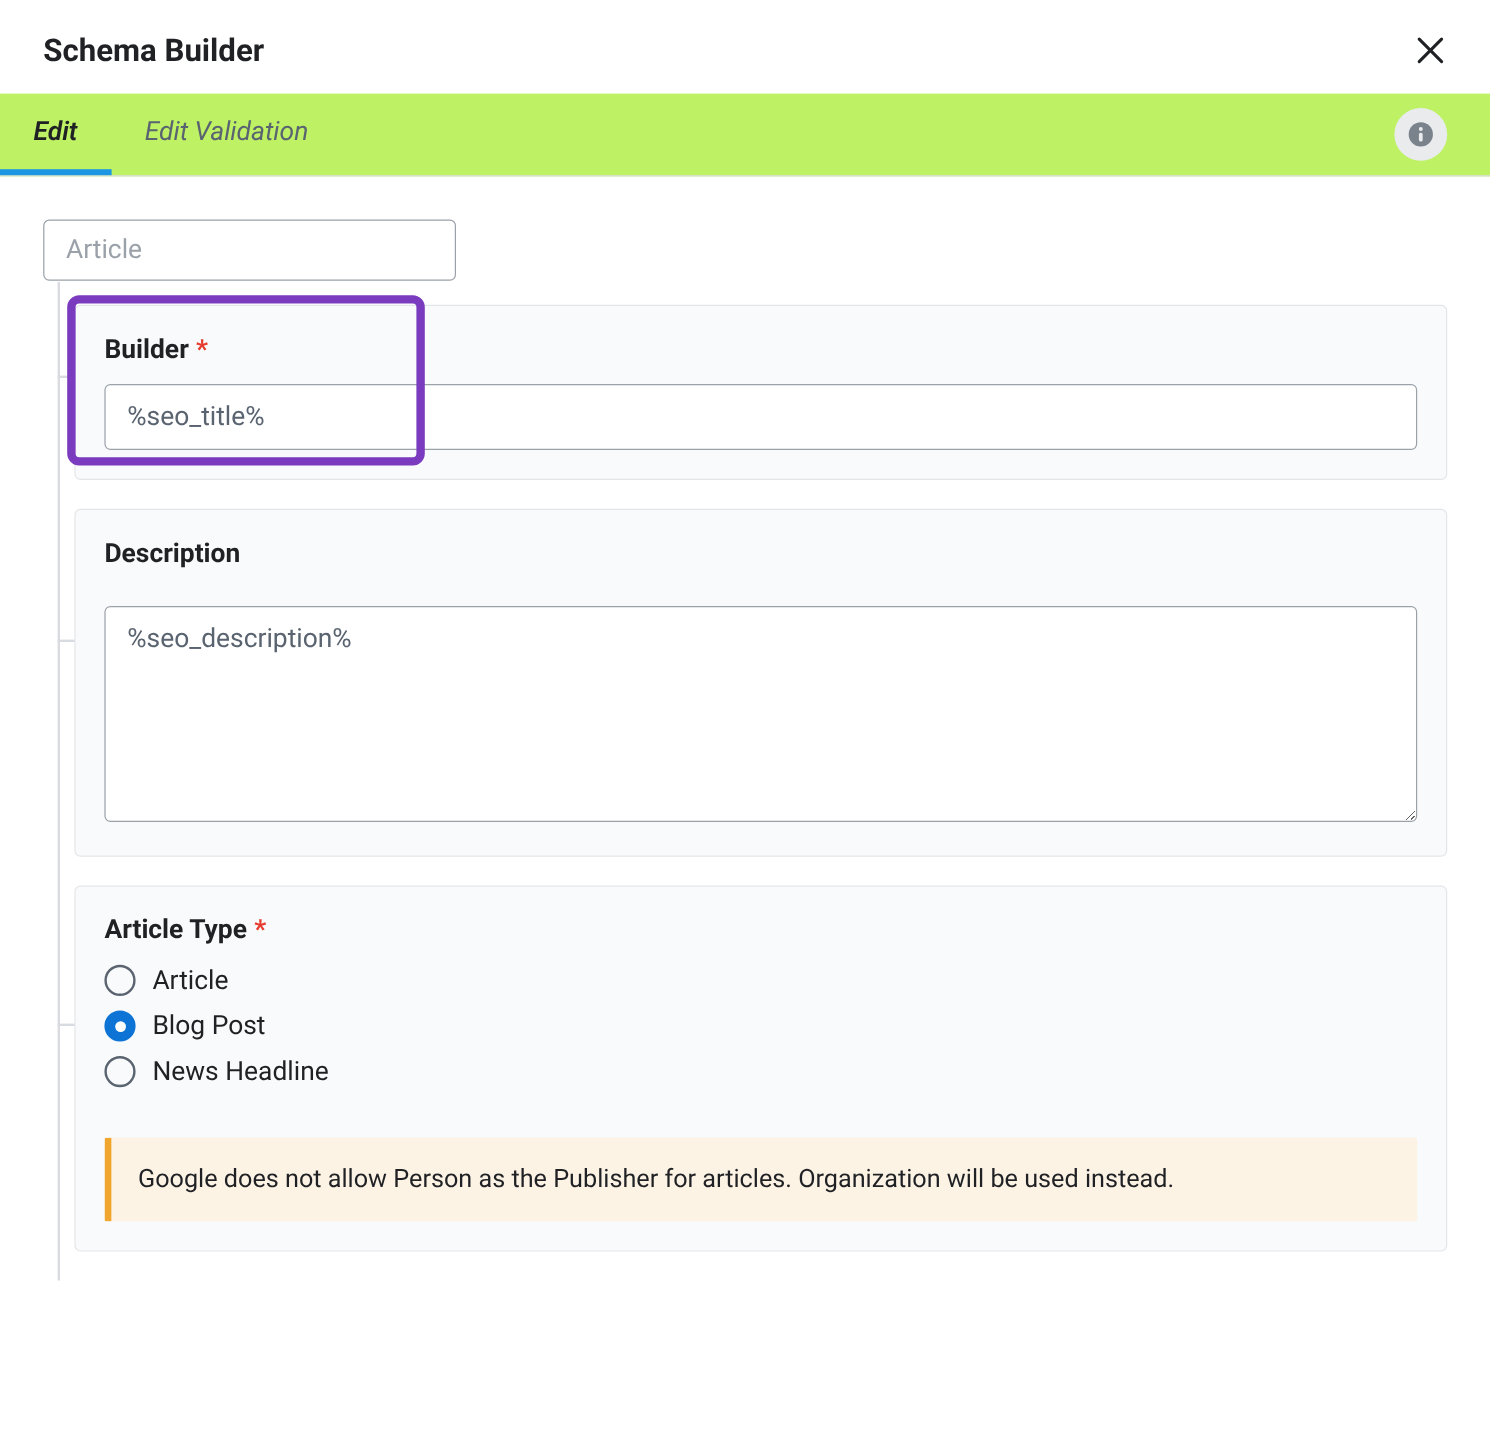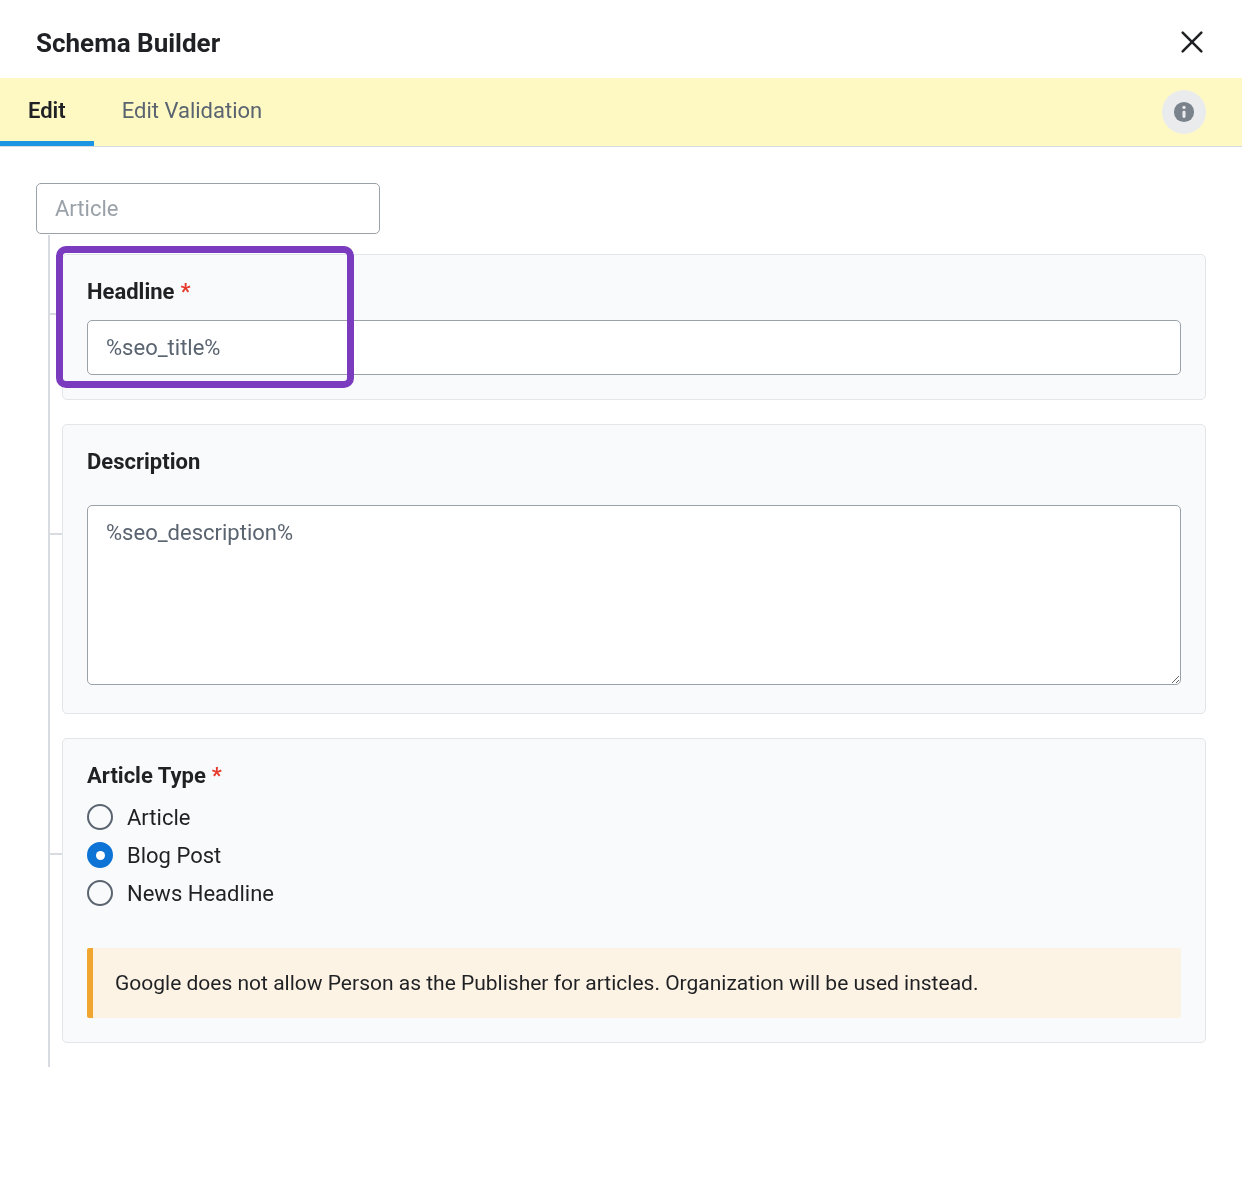--- a/index.html
+++ b/index.html
@@ -31,23 +31,24 @@
       justify-content: center;
     }
     .close-btn svg {
       width: 28px;
       height: 28px;
     }
     .tabs-bar {
       display: flex;
       align-items: center;
       justify-content: space-between;
-      background: #fef9c3;
+      background: #bef264;
       border-bottom: 1px solid #d8dce0;
       padding: 0 36px 0 0;
+      font-style: italic;
     }
     .tabs {
       display: flex;
     }
     .tab {
       padding: 20px 28px 18px 28px;
       font-size: 22px;
       color: #5a6470;
       cursor: pointer;
       border-bottom: 5px solid transparent;
@@ -242,21 +243,21 @@
     <div class="schema-type-box">
       <span>Article</span>
     </div>
 
     <div class="section-group">
 
       <div class="highlight-box" style="top:-8px; left:-6px; width:298px; height:142px;"></div>
 
       <div class="section-card">
         <div class="field-label">
-          <span>Headline</span>
+          <span>Builder</span>
           <span class="required-star">*</span>
         </div>
         <input type="text" class="text-input" value="%seo_title%" style="">
       </div>
 
       <div class="section-card">
         <div class="field-label">
           <span>Description</span>
         </div>
         <textarea class="text-input" style="">%seo_description%</textarea>

